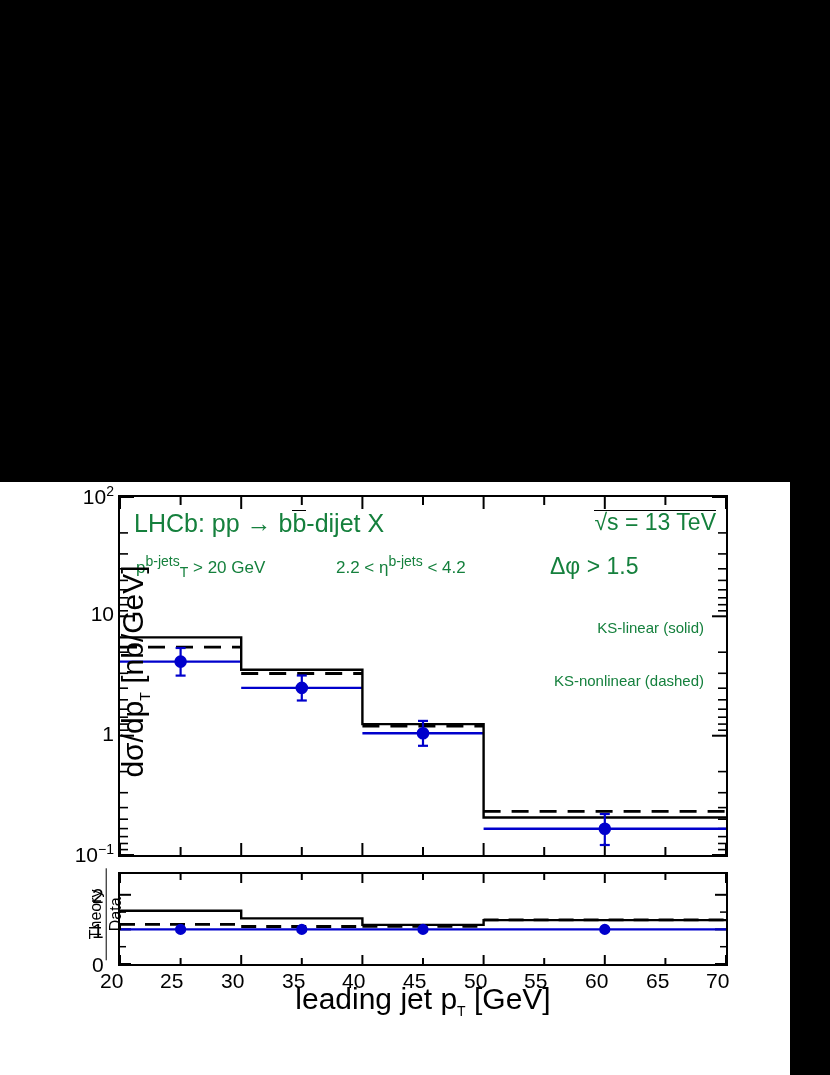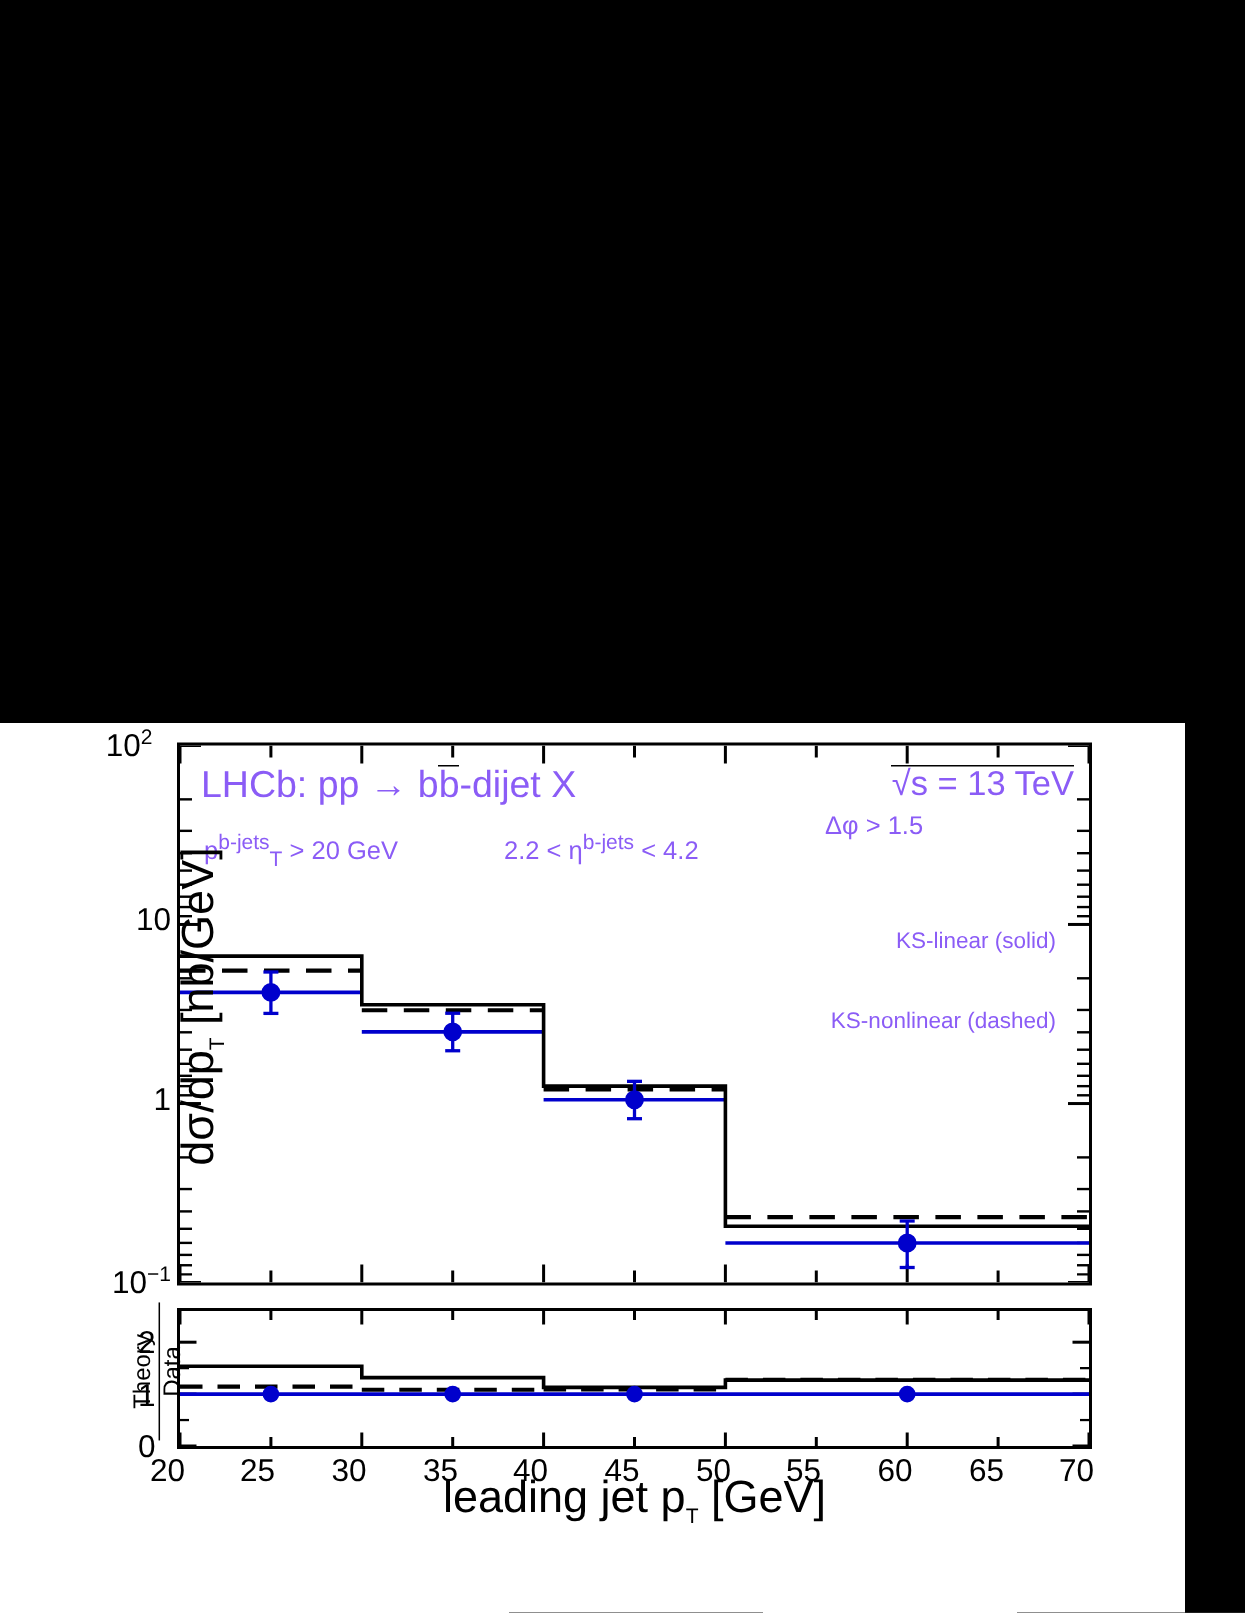--- a/index.html
+++ b/index.html
@@ -122,28 +122,28 @@
     width: 610px;
     text-align: center;
     font-size: 30px;
     color: #000000;
     white-space: nowrap;
   }
 
   
   .ann {
     position: absolute;
-    color: #8b5cf6;
+    color: #15803d;
     white-space: nowrap;
   }
   #ann-title     { left: 14px;  top: 12px;  font-size: 25px; }
   #ann-energy    { right: 10px; top: 12px;  font-size: 23px; }
   #ann-cut-pt    { left: 16px;  top: 56px;  font-size: 17px; }
   #ann-cut-eta   { left: 216px; top: 56px;  font-size: 17px; }
-  #ann-cut-dphi  { left: 430px; top: 44px;  font-size: 17px; }
+  #ann-cut-dphi  { left: 430px; top: 56px;  font-size: 23px; }
   #ann-leg1      { right: 22px; top: 122px; font-size: 15px; }
   #ann-leg2      { right: 22px; top: 146px; font-size: 15px; margin-top: 29px; }
   #ann-hybrid    { left: 12px;  top: 328px; font-size: 19px; }
 
   .overline {
     border-top: 1.3px solid #000;
     padding-top: 0px;
     display: inline-block;
     line-height: 1.0;
   }
@@ -301,21 +301,21 @@
 
         <div class="ann" id="ann-cut-pt"><span>p</span><span class="sup">b-jets</span><span class="sub">T</span><span> &gt; 20 GeV</span></div>
         <div class="ann" id="ann-cut-eta"><span>2.2 &lt; η</span><span class="sup">b-jets</span><span> &lt; 4.2</span></div>
         <div class="ann" id="ann-cut-dphi"><span>Δφ &gt; 1.5</span></div>
 
         <div class="ann" id="ann-leg1"><span>KS-linear (solid)</span></div>
         <div class="ann" id="ann-leg2"><span>KS-nonlinear (dashed)</span></div>
 
       </div>
 
-      <div class="tick-label ytick-main" style="left:-62px; top:-14px; width:56px;text-align:center;"><span>10</span><span class="sup">2</span></div>
+      <div class="tick-label ytick-main" style="left:-62px; top:-14px; width:56px;"><span>10</span><span class="sup">2</span></div>
       <div class="tick-label ytick-main" style="left:-62px; top:105px; width:56px;"><span>10</span></div>
       <div class="tick-label ytick-main" style="left:-62px; top:225px; width:56px;"><span>1</span></div>
       <div class="tick-label ytick-main" style="left:-70px; top:344px; width:64px;"><span>10</span><span class="sup">−1</span></div>
 
       <div id="ylabel-main"><span>dσ/dp</span><span class="sub">T</span><span>  [nb/GeV]</span></div>
     </div>
 
     <div id="ratio-panel">
       <div class="plot-area">
         <svg class="overlay" width="606" height="90" viewBox="0 0 606 90">

